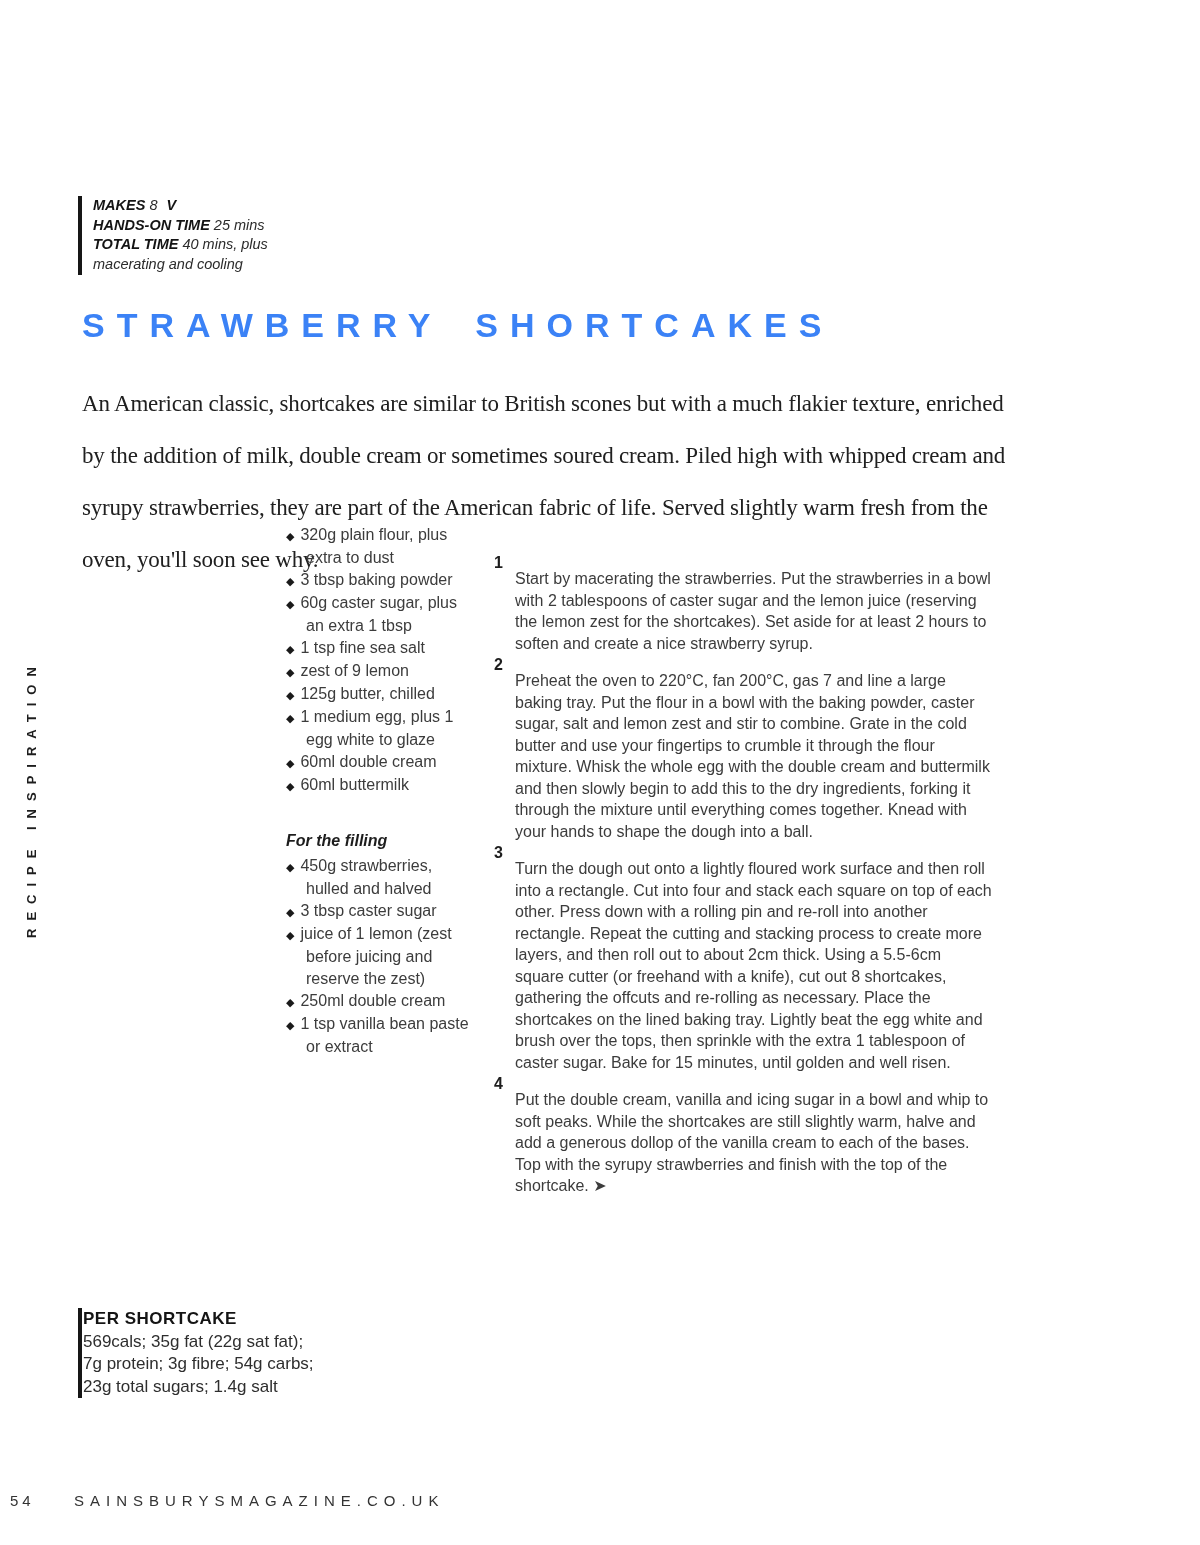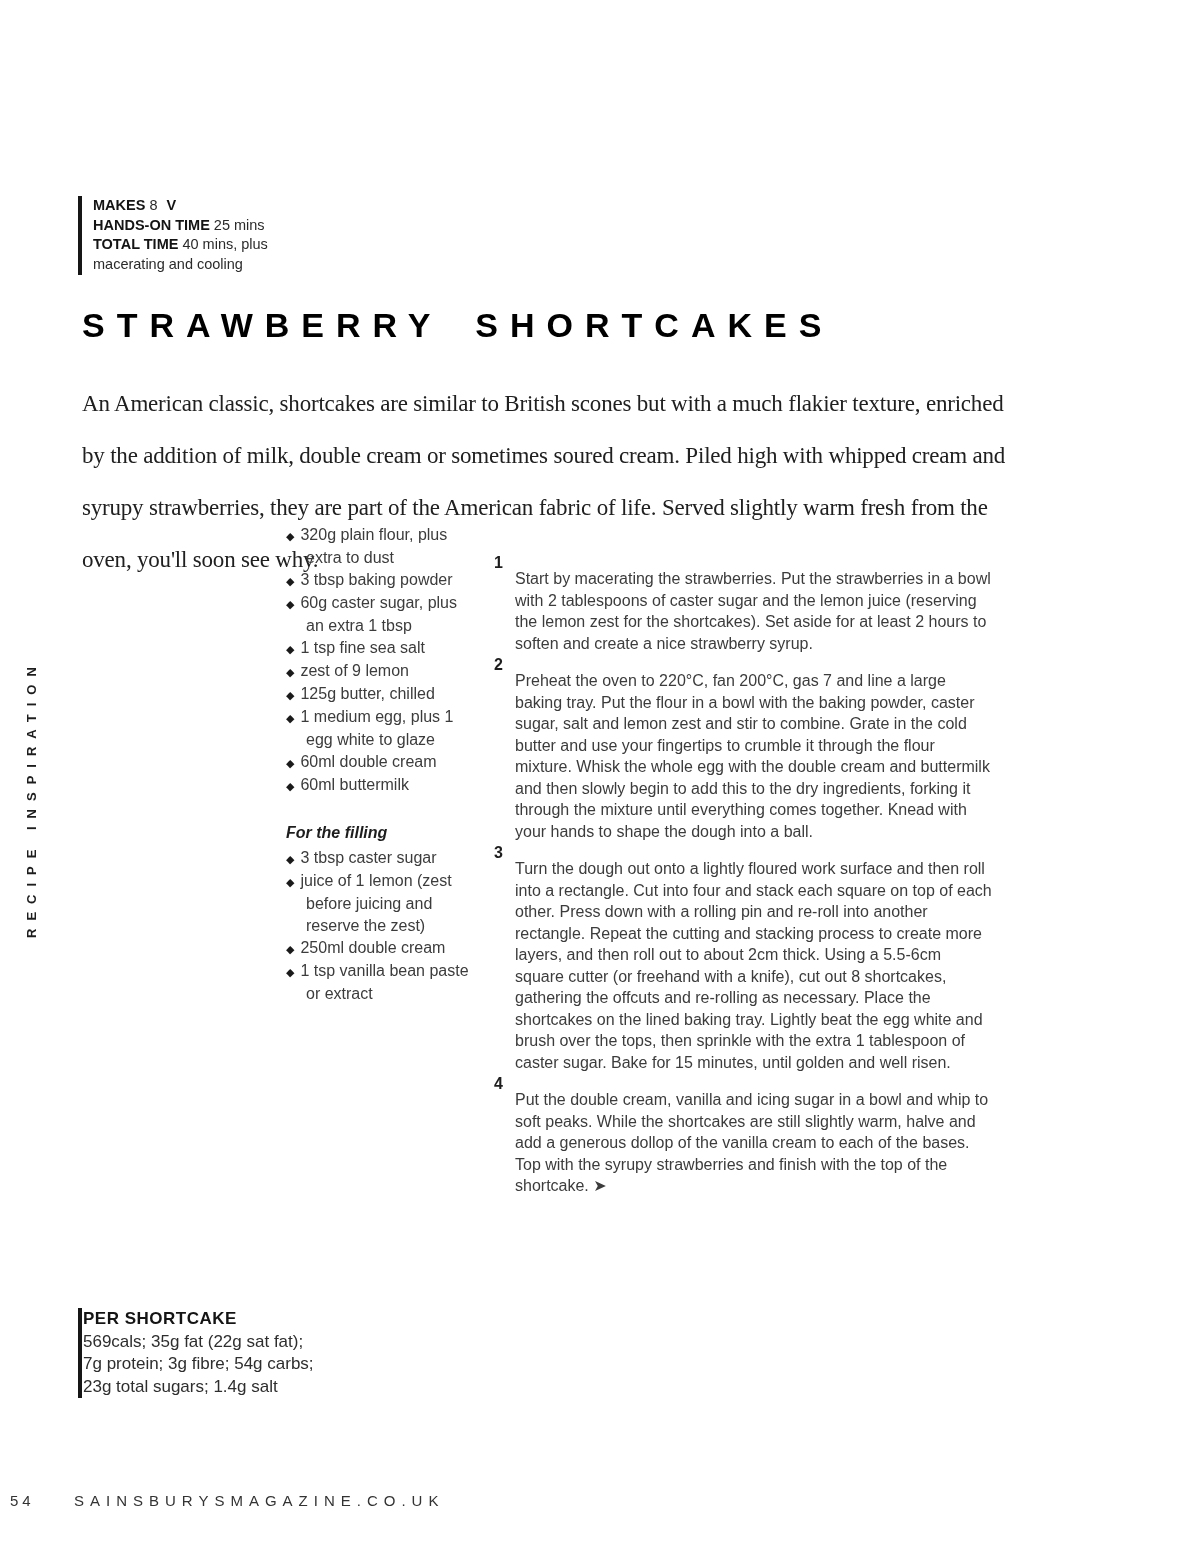--- a/index.html
+++ b/index.html
@@ -11,43 +11,43 @@
   }
   .side-label {
     position:absolute; top:938px; left:24px;
     transform:rotate(-90deg); transform-origin:0 0;
     white-space:nowrap; font-size:13px; font-weight:700;
     letter-spacing:8px; color:#1d1d1d;
   }
   .info-block {
     position:absolute; left:78px; top:196px; width:210px;
     border-left:4px solid #161616; padding-left:11px;
-    font-size:14.5px; line-height:1.36; color:#2b2b2b;
+    font-size:14.5px; line-height:1.36; color:#2b2b2b;font-style:italic;
   }
   .info-line b { color:#141414; }
   .veg-mark { margin-left:9px; font-weight:700; color:#141414; }
   .title {
     position:absolute; left:82px; top:306px;
     font-size:34px; font-weight:700; letter-spacing:12px; word-spacing:12px;
-    color:#000000; white-space:nowrap;
+    color:#3b82f6; white-space:nowrap;
   }
   .intro {
     position:absolute; left:82px; top:378px; width:935px;
     font-family:"Liberation Serif", serif; font-size:23px; line-height:52px;
     color:#202020; letter-spacing:-0.2px;
   }
   .ingredients-col {
     position:absolute; left:286px; top:524px; width:192px;
     font-size:16px; line-height:22px; color:#3c3c3c;
   }
   .ing-item { padding-left:20px; text-indent:-20px; }
   .bullet { font-size:11px; margin-right:6px; color:#1a1a1a; }
   .filling-header {
     font-weight:700; font-style:italic; color:#1d1d1d;
-    margin-top:25px; margin-bottom:3px;
+    margin-top:33px; margin-bottom:3px;
   }
   .method-col {
     position:absolute; left:494px; top:552px; width:500px;
     font-size:16px; line-height:21.5px; color:#3c3c3c;
   }
   .step { display:flex; }
   .step-n { width:21px; flex:0 0 21px; font-weight:700; color:#1d1d1d; }
   .step-t { flex:1;margin-top:16px; }
   .nutrition-block {
     position:absolute; left:78px; top:1308px; width:250px;
@@ -99,20 +99,21 @@
 
         <div class="ing-item"><span class="bullet">◆</span><span>1 medium egg, plus 1 egg white to glaze</span></div>
 
         <div class="ing-item"><span class="bullet">◆</span><span>60ml double cream</span></div>
 
         <div class="ing-item"><span class="bullet">◆</span><span>60ml buttermilk</span></div>
       </div>
     <div class="filling-header">For the filling</div>
     <div>
 
+        <div class="ing-item"><span class="bullet">◆</span><span>450g strawberries, hulled and halved</span></div>
 
         <div class="ing-item"><span class="bullet">◆</span><span>3 tbsp caster sugar</span></div>
 
         <div class="ing-item"><span class="bullet">◆</span><span>juice of 1 lemon (zest before juicing and reserve the zest)</span></div>
 
         <div class="ing-item"><span class="bullet">◆</span><span>250ml double cream</span></div>
 
         <div class="ing-item"><span class="bullet">◆</span><span>1 tsp vanilla bean paste or extract</span></div>
 
       </div>

